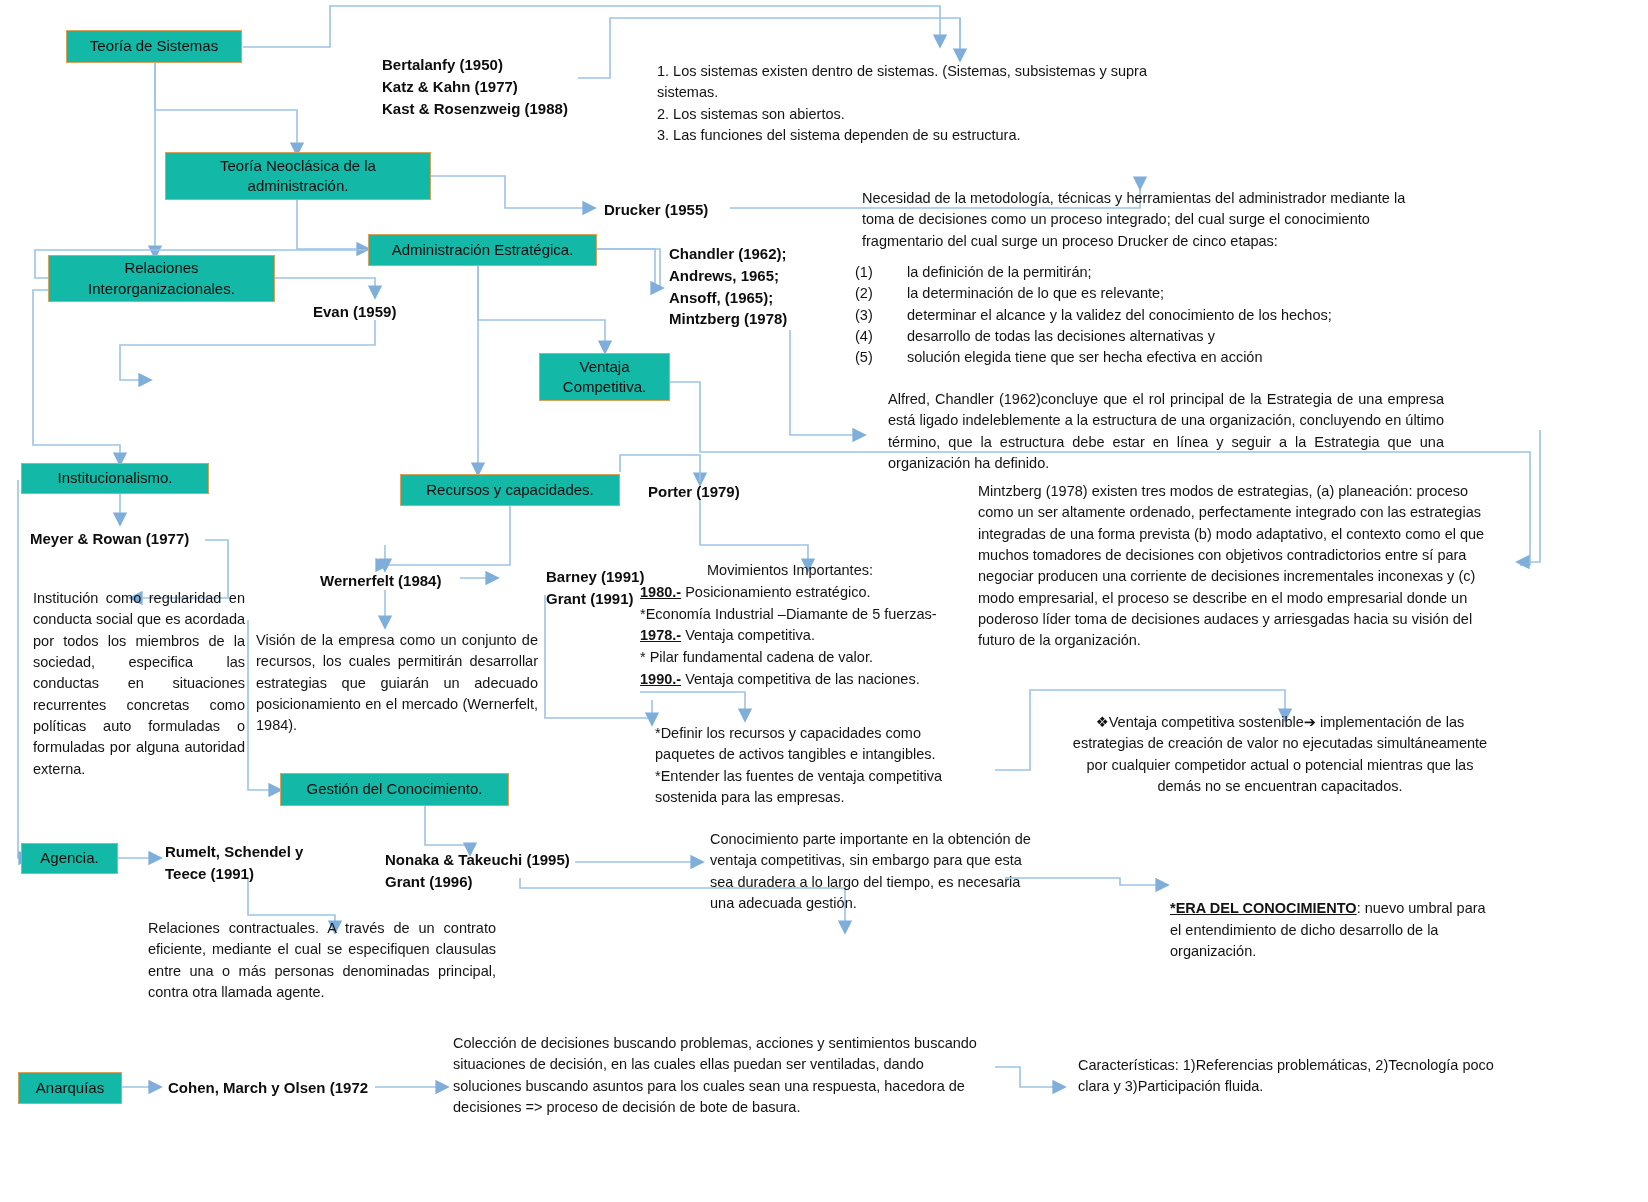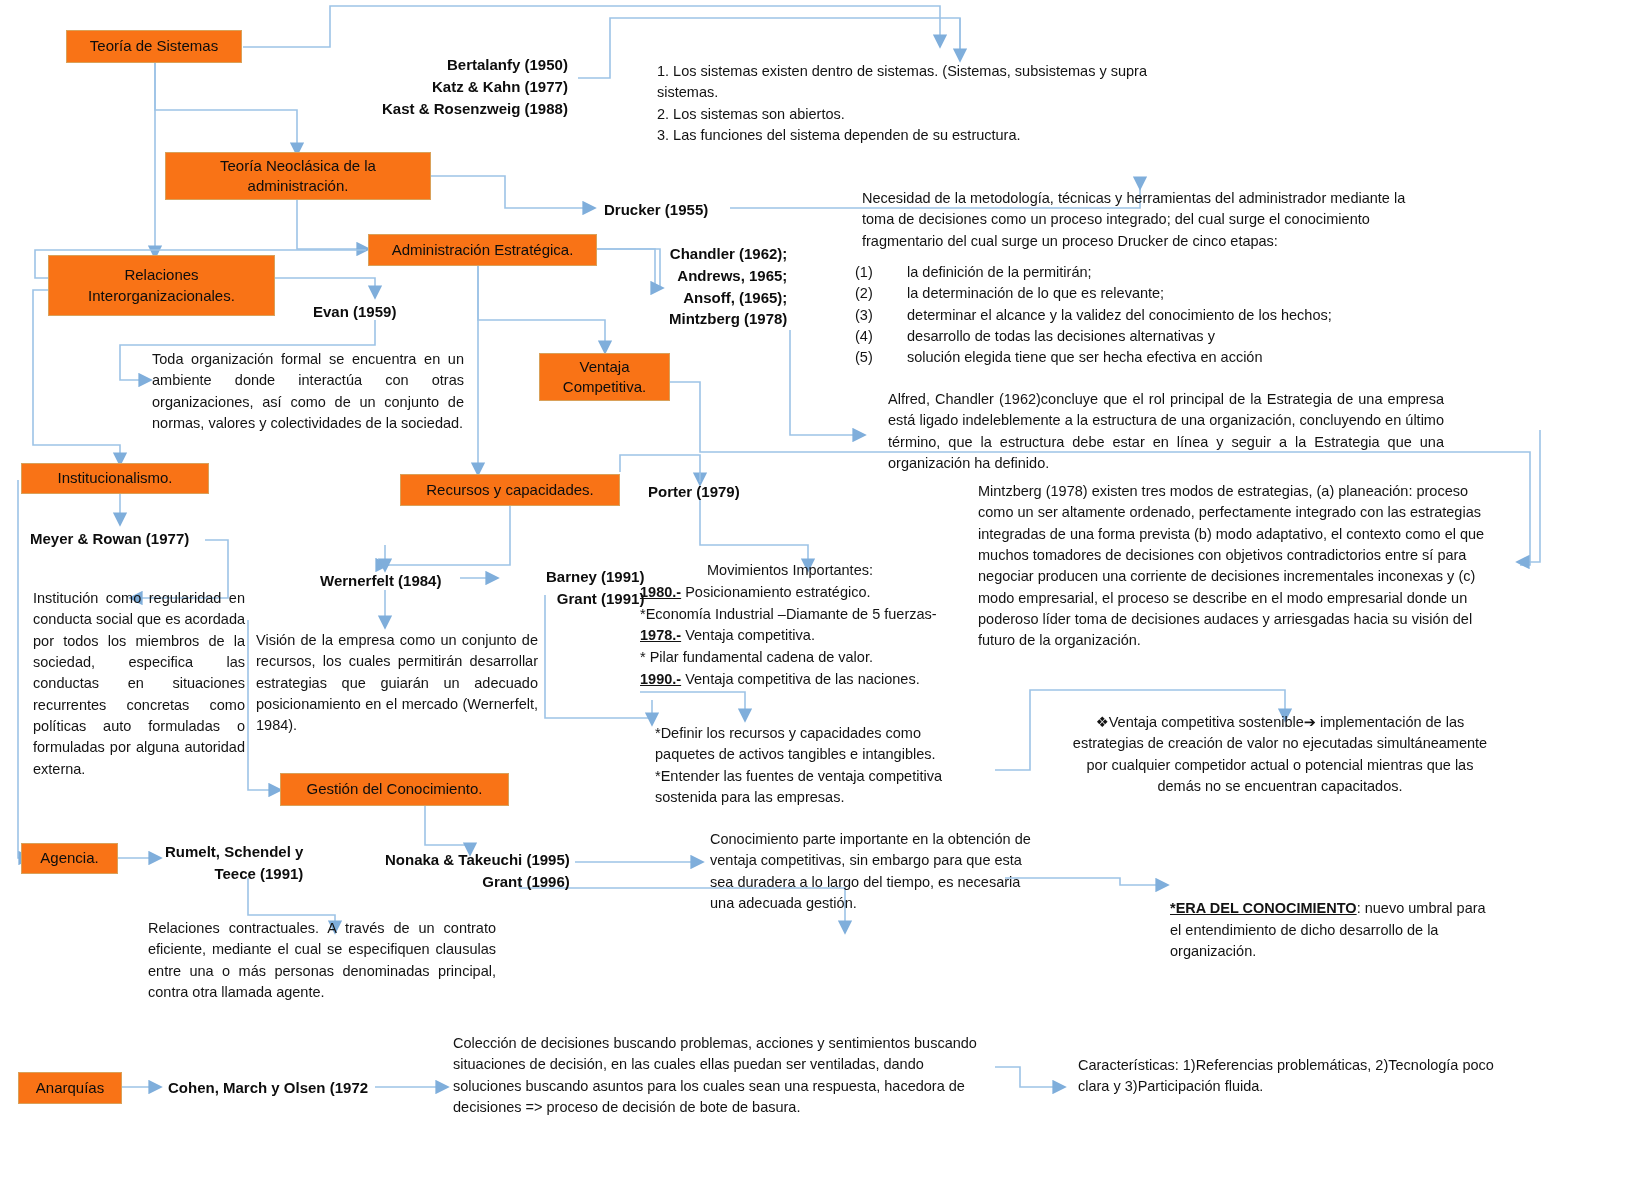--- a/index.html
+++ b/index.html
@@ -13,39 +13,38 @@
     height: 1202px;
     background: #ffffff;
     font-family: "Liberation Sans", sans-serif;
     overflow: hidden;
   }
   
   .node {
     position: absolute;
     box-sizing: border-box;
     border: 1.5px solid #D9A15A;
-    background: #f97316;
+    background: #14b8a6;
     color: #0d0d0d;
     font-size: 15px;
     line-height: 1.35;
     display: flex;
     align-items: center;
     justify-content: center;
     text-align: center;
     padding: 2px 5px;
   }
   
   .cite {
     position: absolute;
     font-weight: bold;
     font-size: 15px;
     line-height: 1.45;
     color: #0d0d0d;
     white-space: pre-line;
-    text-align: right;
   }
   
   .para {
     position: absolute;
     font-size: 14.5px;
     line-height: 1.47;
     color: #131313;
     white-space: pre-line;
   }
   .just { text-align: justify; text-justify: inter-word; }
@@ -158,21 +157,21 @@
   </svg>
 
   <div class="node" style="left:66px; top:30px; width:176px; height:33px;">
     <span>Teoría de Sistemas</span>
   </div>
 
   <div class="node" style="left:165px; top:152px; width:266px; height:48px;">
     <span>Teoría Neoclásica de la administración.</span>
   </div>
 
-  <div class="node" style="left:48px; top:255px; width:227px; height:61px;">
+  <div class="node" style="left:48px; top:255px; width:227px; height:47px;">
     <span>Relaciones Interorganizacionales.</span>
   </div>
 
   <div class="node" style="left:368px; top:234px; width:229px; height:32px;">
     <span>Administración Estratégica.</span>
   </div>
 
   <div class="node" style="left:539px; top:353px; width:131px; height:48px;">
     <span>Ventaja Competitiva.</span>
   </div>
@@ -249,21 +248,20 @@
     <div style="display:flex;">
       <span style="width:52px;">(4)</span>
       <span>desarrollo de todas las decisiones alternativas y</span>
     </div>
     <div style="display:flex;">
       <span style="width:52px;">(5)</span>
       <span>solución elegida tiene que ser hecha efectiva en acción</span>
     </div>
   </div>
 
-  <div class="para just" style="left:152px; top:349px; width:312px;">Toda organización formal se encuentra en un ambiente donde interactúa con otras organizaciones, así como de un conjunto de normas, valores y colectividades de la sociedad.</div>
 
   <div class="para just" style="left:888px; top:389px; width:556px;">Alfred, Chandler (1962)concluye que el rol principal de la Estrategia de una empresa está ligado indeleblemente a la estructura de una organización, concluyendo en último término, que la estructura debe estar en línea y seguir a la Estrategia que una organización ha definido.</div>
 
   <div class="para lft" style="left:978px; top:481px; width:520px;">Mintzberg (1978) existen tres modos de estrategias, (a) planeación: proceso como un ser altamente ordenado, perfectamente integrado con las estrategias integradas de una forma prevista (b) modo adaptativo, el contexto como el que muchos tomadores de decisiones con objetivos contradictorios entre sí para negociar producen una corriente de decisiones incrementales inconexas y (c) modo empresarial, el proceso se describe en el modo empresarial donde un poderoso líder toma de decisiones audaces y arriesgadas hacia su visión del futuro de la organización.</div>
 
   <div class="para just" style="left:33px; top:588px; width:212px;">Institución como regularidad en conducta social que es acordada por todos los miembros de la sociedad, especifica las conductas en situaciones recurrentes concretas como políticas auto formuladas o formuladas por alguna autoridad externa.</div>
 
   <div class="para just" style="left:256px; top:630px; width:282px;">Visión de la empresa como un conjunto de recursos, los cuales permitirán desarrollar estrategias que guiarán un adecuado posicionamiento en el mercado (Wernerfelt, 1984).</div>
 
   <div style="position:absolute; left:640px; top:560px; width:300px; font-size:14.5px; line-height:1.5; color:#131313;">

